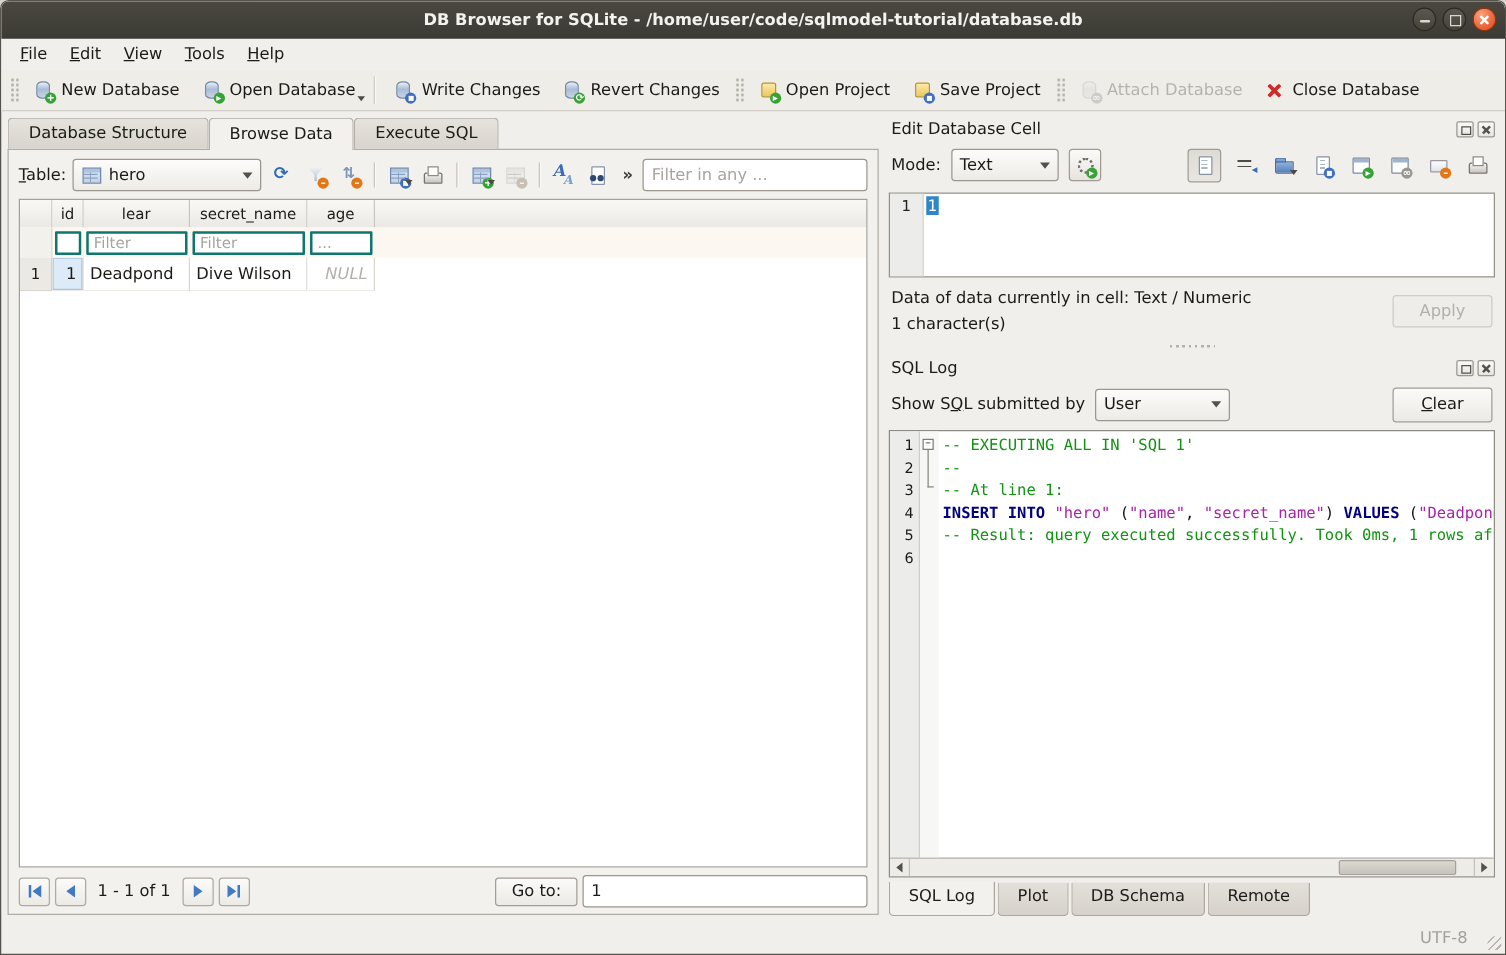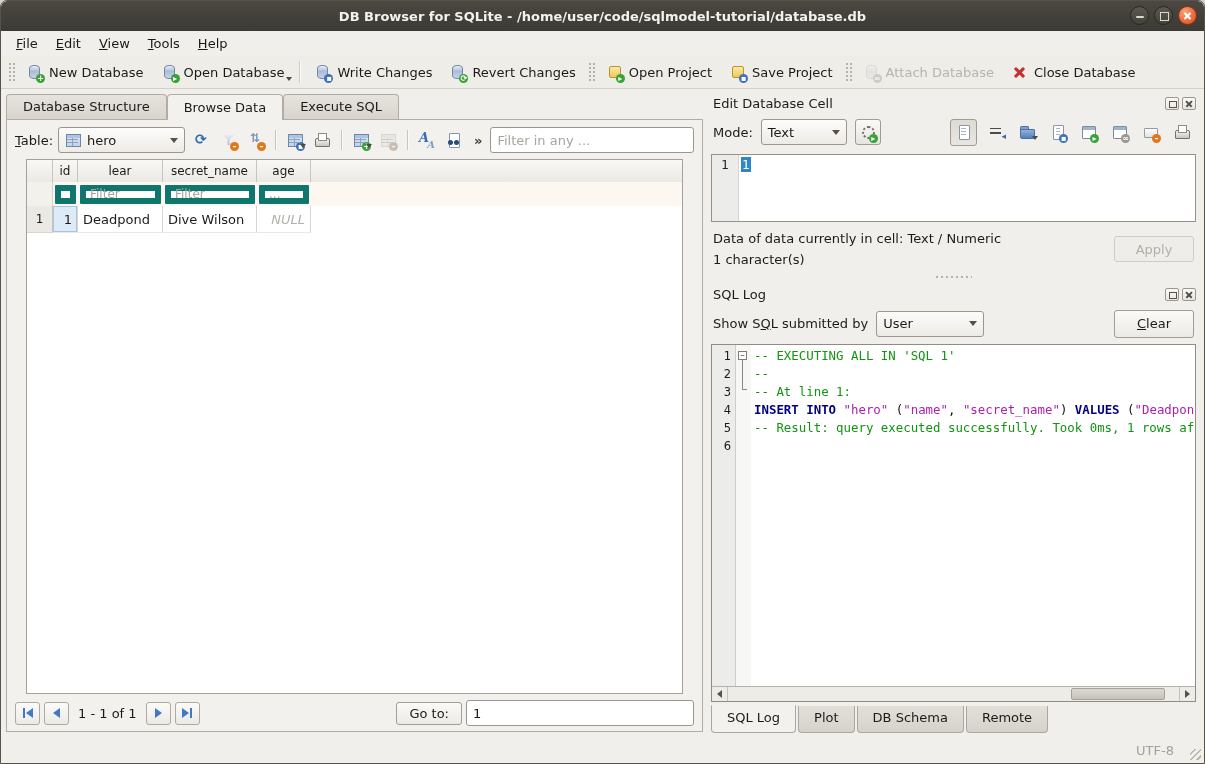--- a/index.html
+++ b/index.html
@@ -66,29 +66,29 @@
   .carr{width:0;height:0;border:4px solid transparent;border-top:5px solid #54514b;margin-left:auto;transform:translateY(2px)}
   .ibtn{width:24px;height:24px;display:flex;align-items:center;justify-content:center;position:relative;border-radius:3px;flex:none}
   .ibtn.dis{opacity:.45;filter:grayscale(.8)}
   .ibtn.checked{border:1px solid #a09c94;background:linear-gradient(#dedbd5,#e9e6e1);width:27px;height:27px}
   .ibtn.framed{border:1px solid #a09c94;background:linear-gradient(#fbfaf9,#e7e4df);width:26px;height:26px}
   .vsep{width:1px;height:20px;background:#c9c5be;box-shadow:1px 0 0 #fbfaf8;margin:0 4px;flex:none}
   .chev{font-weight:bold;color:#3a3833;margin:0 3px}
   .input{border:1px solid #9b978f;border-radius:3px;background:#fff;height:26px;padding:0 6px;font:13px "DejaVu Sans",sans-serif;color:#1c1b18;outline:none}
   .input::placeholder{color:#a8a5a0}
   
-  .grid{flex:1;margin:0 19px;border:1px solid #a5a19a;background:#fff;display:flex;flex-direction:column;overflow:hidden}
+  .grid{flex:1;margin:0 8px;border:1px solid #a5a19a;background:#fff;display:flex;flex-direction:column;overflow:hidden}
   .grow,.grid-hr,.grid-fr{display:flex;flex:none}
   .gc{flex:none;display:flex;align-items:center;overflow:hidden}
   .rh{width:26px}.col0{width:25px}.col1{width:85px}.col2{width:94px}.col3{width:54px}.fill{flex:1}
   .hdr{height:22px;justify-content:center;font-size:12px;background:linear-gradient(#f9f8f6,#ebe9e4);border-right:1px solid #c9c5be}
   .hdr.fill{border-right:none}
   .fc{height:24px;background:#fcf7f1}
   .frh{height:24px;background:#f3f1ec;border-right:1px solid #d6d3cc}
-  .finput{flex:1;margin:2px;height:19px;border:6px solid #0f766e;background:#fff;font-size:12px;display:flex;align-items:center;padding:0 4px;border-radius:1px}
+  .finput{flex:1;margin:2px;height:19px;border:2px solid #0f766e;background:#fff;font-size:12px;display:flex;align-items:center;padding:0 4px;border-radius:1px}
   .finput.ph{color:#a7a49e}
   .dc{height:27px;font-size:13px;padding:0 5px;border-right:1px solid #d9d6d0;border-bottom:1px solid #eceae5;background:#fff}
   .dc.num{justify-content:flex-end}
   .dc.nul{color:#b3b0ab;font-style:italic;justify-content:flex-end}
   .dc.selcell{background:#ddeaf7;box-shadow:inset 0 0 0 1px #a8c6e4}
   .dc.fill{border-right:none;border-bottom:none}
   .grow .rh{background:#ebe9e4;border-right:1px solid #c9c5be;border-bottom:1px solid #d9d6d0;justify-content:center;font-size:12px}
   .grid-body{flex:1;background:#fff}
   
   .navrow{display:flex;align-items:center;gap:4px;padding:6px 8px 5px;flex:none}
@@ -229,21 +229,21 @@
 
     <div class="left">
       <div class="tabs-row">
           <div class="tab">Database Structure</div>
           <div class="tab active">Browse Data</div>
           <div class="tab">Execute SQL</div>
         </div>
       <div class="tab-page">
         <div class="browse-bar">
           <span><u>T</u>able:</span>
-          <div class="combo" style="width:127px">
+          <div class="combo" style="width:151px">
             <span class="ic i-grid"></span>
             <span>hero</span>
             <span class="carr"></span>
           </div>
           <div class="icon-strip">
               <div class="ibtn">
                 <span class="ic i-refresh"></span>
               </div>
               <div class="ibtn">
                 <span class="ic i-funnel">

